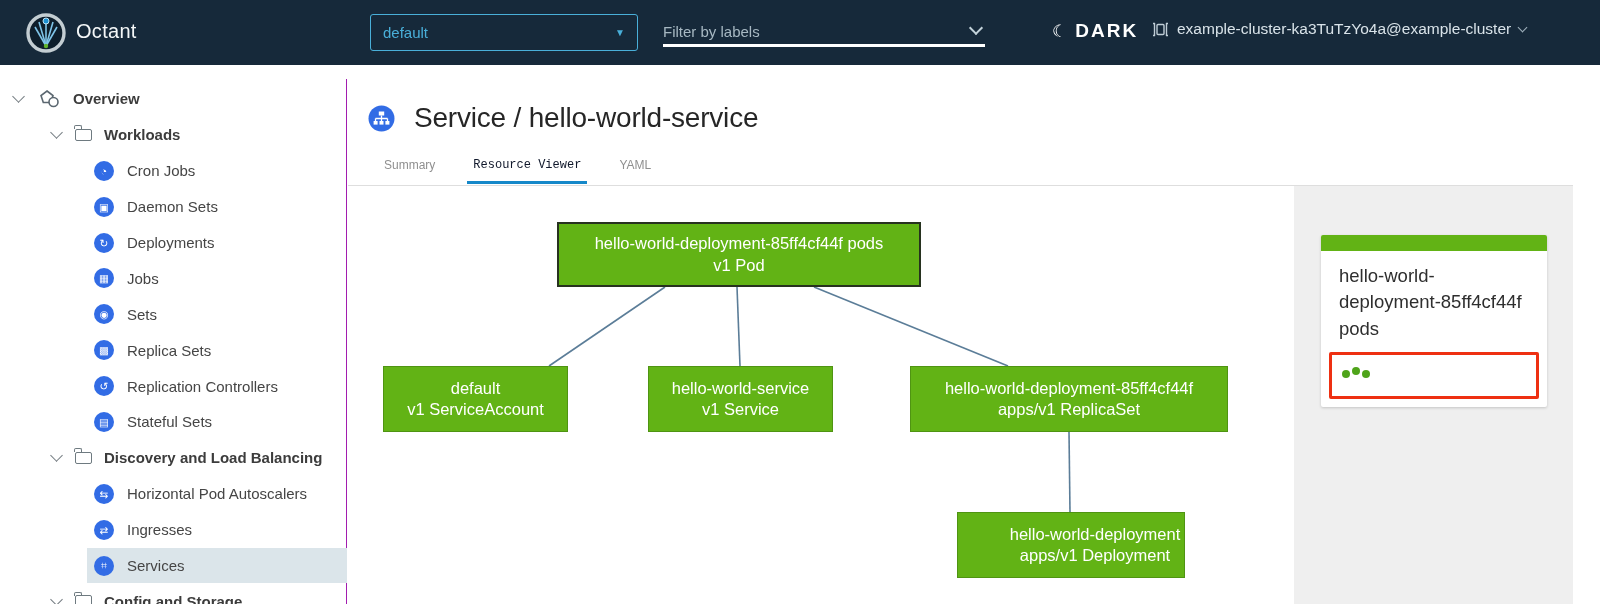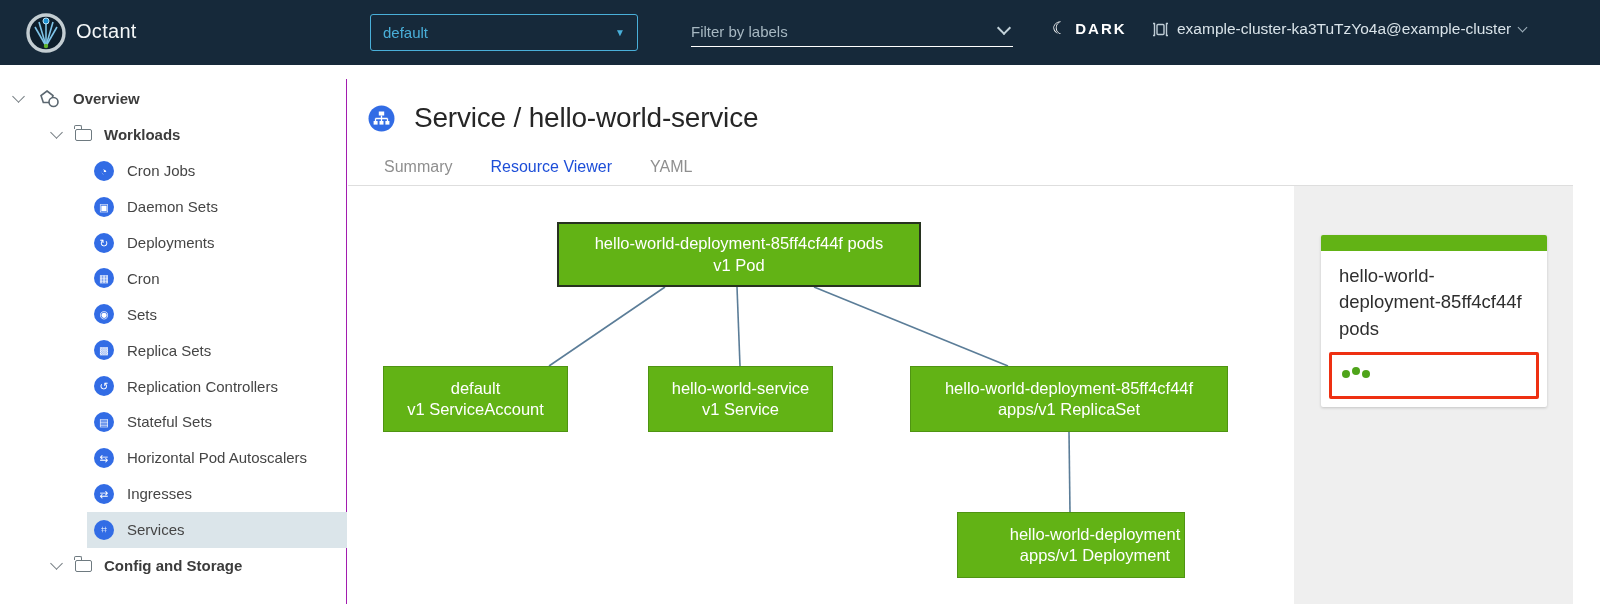--- a/index.html
+++ b/index.html
@@ -12,31 +12,31 @@
     background:#16293a; }
   .logo { position:absolute; left:26px; top:13px; width:40px; height:40px; }
   .app-title { position:absolute; left:76px; top:20px; color:#f4f7f8;
     font-size:20px; font-weight:400; letter-spacing:.3px; }
   .ns-select { position:absolute; left:370px; top:14px; width:268px; height:37px;
     border:1px solid #49afd9; border-radius:3px; display:flex; align-items:center;
     padding:0 12px; cursor:pointer; }
   .ns-select .val { color:#49afd9; font-size:15px; flex:1; }
   .ns-select .caret { color:#49afd9; font-size:10px; }
   .filter { position:absolute; left:663px; top:17px; width:322px; height:30px;
-    border-bottom:1px solid #ffffff;margin-left:28px; }
+    border-bottom:3px solid #ffffff; }
   .filter input { width:290px; height:28px; background:transparent; border:none;
     outline:none; color:#dbe4e9; font-size:15px; font-family:inherit; }
   .filter input::placeholder { color:#a7b8c2; opacity:1; }
   .filter .chev { position:absolute; right:4px; top:6px; width:10px; height:10px;
     border-left:2px solid #c3d2da; border-bottom:2px solid #c3d2da;
     transform:rotate(-45deg); }
   .theme-toggle { position:absolute; left:1052px; top:20px; display:flex;
     align-items:center; gap:8px; background:none; border:none; cursor:pointer; }
   .theme-toggle .moon { color:#fff; font-size:17px; line-height:1; }
-  .theme-toggle .lbl { color:#fff; font-size:15px; font-weight:700;
+  .theme-toggle .lbl { color:#fff; font-size:19px; font-weight:700;
     letter-spacing:2px; }
   .context { position:absolute; left:1152px; top:20px; display:flex;
     align-items:center; gap:8px; cursor:pointer; }
   .context svg { display:block; }
   .context .lbl { color:#d9e3e9; font-size:15.5px; }
   .context .chev { width:7px; height:7px; border-left:1.5px solid #9fb1bc;
     border-bottom:1.5px solid #9fb1bc; transform:rotate(-45deg); margin-top:-3px; }
 
   
   nav.sidebar { position:absolute; left:0; top:79px; width:347px; height:539px;
@@ -62,23 +62,23 @@
     color:#fff; font-size:10.5px; display:flex; align-items:center;
     justify-content:center; margin-right:13px; flex:none; }
 
   
   main { position:absolute; left:348px; top:65px; width:1252px; height:539px; }
   .title-row { position:absolute; left:20px; top:37px; display:flex;
     align-items:center; gap:19px; }
   .title-row h1 { font-size:28px; font-weight:400; color:#262626;
     letter-spacing:-.2px; }
   .tabs { position:absolute; left:30px; top:85px; display:flex; }
-  .tab { font-size:16px; color:#8f8f8f; padding:8px 6px 12px; margin-right:26px;
+  .tab { font-size:12px; color:#8f8f8f; padding:8px 6px 12px; margin-right:26px;
     cursor:pointer; position:relative; }
-  .tab.active { color:#1d4ed8; }
+  .tab.active { color:#0f172a;font-family:Liberation Mono, monospace; }
   .tab.active:after { content:""; position:absolute; left:0; right:0; bottom:0;
     height:3.5px; background:#1588c9; }
   .hr { position:absolute; left:0; top:120px; width:1225px; height:0;
     border-top:1.5px solid #dedede; }
 
   
   .canvas { position:absolute; left:0; top:121px; width:946px; height:418px;
     background:#fff; }
   .edges { position:absolute; left:0; top:0; }
   .node { position:absolute; background:#62b315; color:#fff; display:flex;
@@ -173,39 +173,44 @@
     <div class="row leaf">
       <span class="badge">▣</span>
       <span>Daemon Sets</span>
     </div>
     <div class="row leaf">
       <span class="badge">↻</span>
       <span>Deployments</span>
     </div>
     <div class="row leaf">
       <span class="badge">▦</span>
-      <span>Cron</span>
+      <span>Jobs</span>
     </div>
     <div class="row leaf">
       <span class="badge">◉</span>
       <span>Sets</span>
     </div>
     <div class="row leaf">
       <span class="badge">▩</span>
       <span>Replica Sets</span>
     </div>
     <div class="row leaf">
       <span class="badge">↺</span>
       <span>Replication Controllers</span>
     </div>
     <div class="row leaf">
       <span class="badge">▤</span>
       <span>Stateful Sets</span>
     </div>
 
+    <div class="row group">
+      <span class="chev"></span>
+      <span class="folder"></span>
+      <span>Discovery and Load Balancing</span>
+    </div>
 
     <div class="row leaf">
       <span class="badge">⇆</span>
       <span>Horizontal Pod Autoscalers</span>
     </div>
     <div class="row leaf">
       <span class="badge">⇄</span>
       <span>Ingresses</span>
     </div>
     <div class="row leaf selected">

